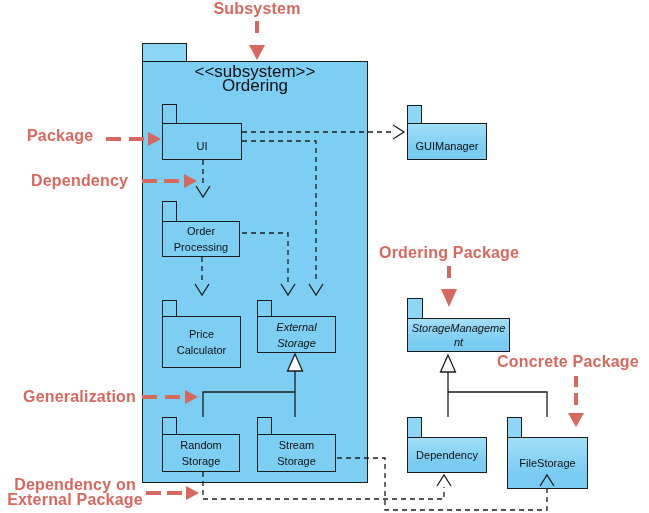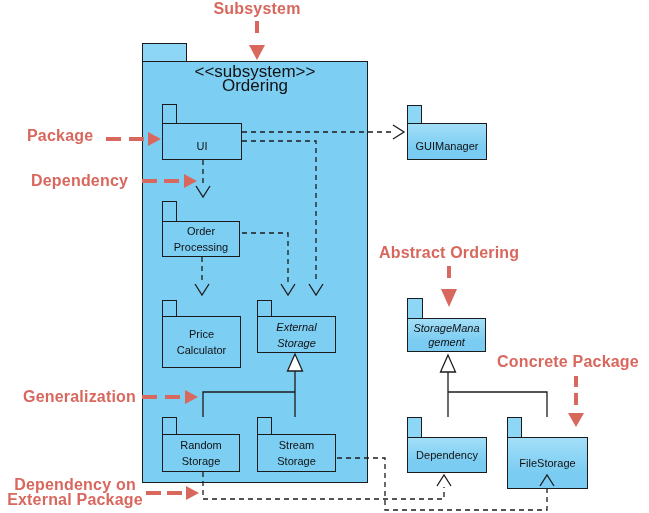--- a/index.html
+++ b/index.html
@@ -84,39 +84,39 @@
     <div class="pkg-body" style="left:257px;top:434px;width:79px;height:38px">Stream Storage</div>
   </div>
 
   <div class="pkg outer">
     <div class="pkg-tab" style="left:407px;top:105px;width:15px;height:18px"></div>
     <div class="pkg-body top-text" style="left:407px;top:123px;width:80px;height:37px">GUIManager</div>
   </div>
 
   <div class="pkg outer">
     <div class="pkg-tab" style="left:407px;top:298px;width:16px;height:20px"></div>
-    <div class="pkg-body abstract breakall" style="left:407px;top:318px;width:79px;height:34px">StorageManagement</div>
+    <div class="pkg-body abstract breakall" style="left:407px;top:318px;width:103px;height:34px">StorageManagement</div>
   </div>
 
   <div class="pkg outer">
     <div class="pkg-tab" style="left:407px;top:417px;width:15px;height:20px"></div>
     <div class="pkg-body" style="left:407px;top:437px;width:80px;height:36px">Dependency</div>
   </div>
 
   <div class="pkg outer">
     <div class="pkg-tab" style="left:507px;top:417px;width:15px;height:20px"></div>
     <div class="pkg-body" style="left:507px;top:437px;width:81px;height:52px">FileStorage</div>
   </div>
 
   <div class="anno center" style="left:182px;top:1px;width:150px">Subsystem</div>
   <div class="anno" style="left:27px;top:128px">Package</div>
   <div class="anno" style="left:31px;top:173px">Dependency</div>
   <div class="anno" style="left:23px;top:389px">Generalization</div>
   <div class="anno center" style="left:0px;top:477px;width:150px">Dependency on External Package</div>
-  <div class="anno" style="left:379px;top:245px">Abstract Ordering</div>
+  <div class="anno" style="left:379px;top:245px">Ordering Package</div>
   <div class="anno" style="left:497px;top:354px">Concrete Package</div>
 
   <svg id="wires" width="649" height="513" viewBox="0 0 649 513">
 
     <g stroke="#1c1c1c" stroke-width="1.3" fill="none" stroke-dasharray="5,4">
       <path d="M203,160 V186"></path>
       <path d="M202,257 V284"></path>
       <path d="M242,132 H393"></path>
       <path d="M242,141 H316 V283"></path>
       <path d="M242,233 H288 V283"></path>

